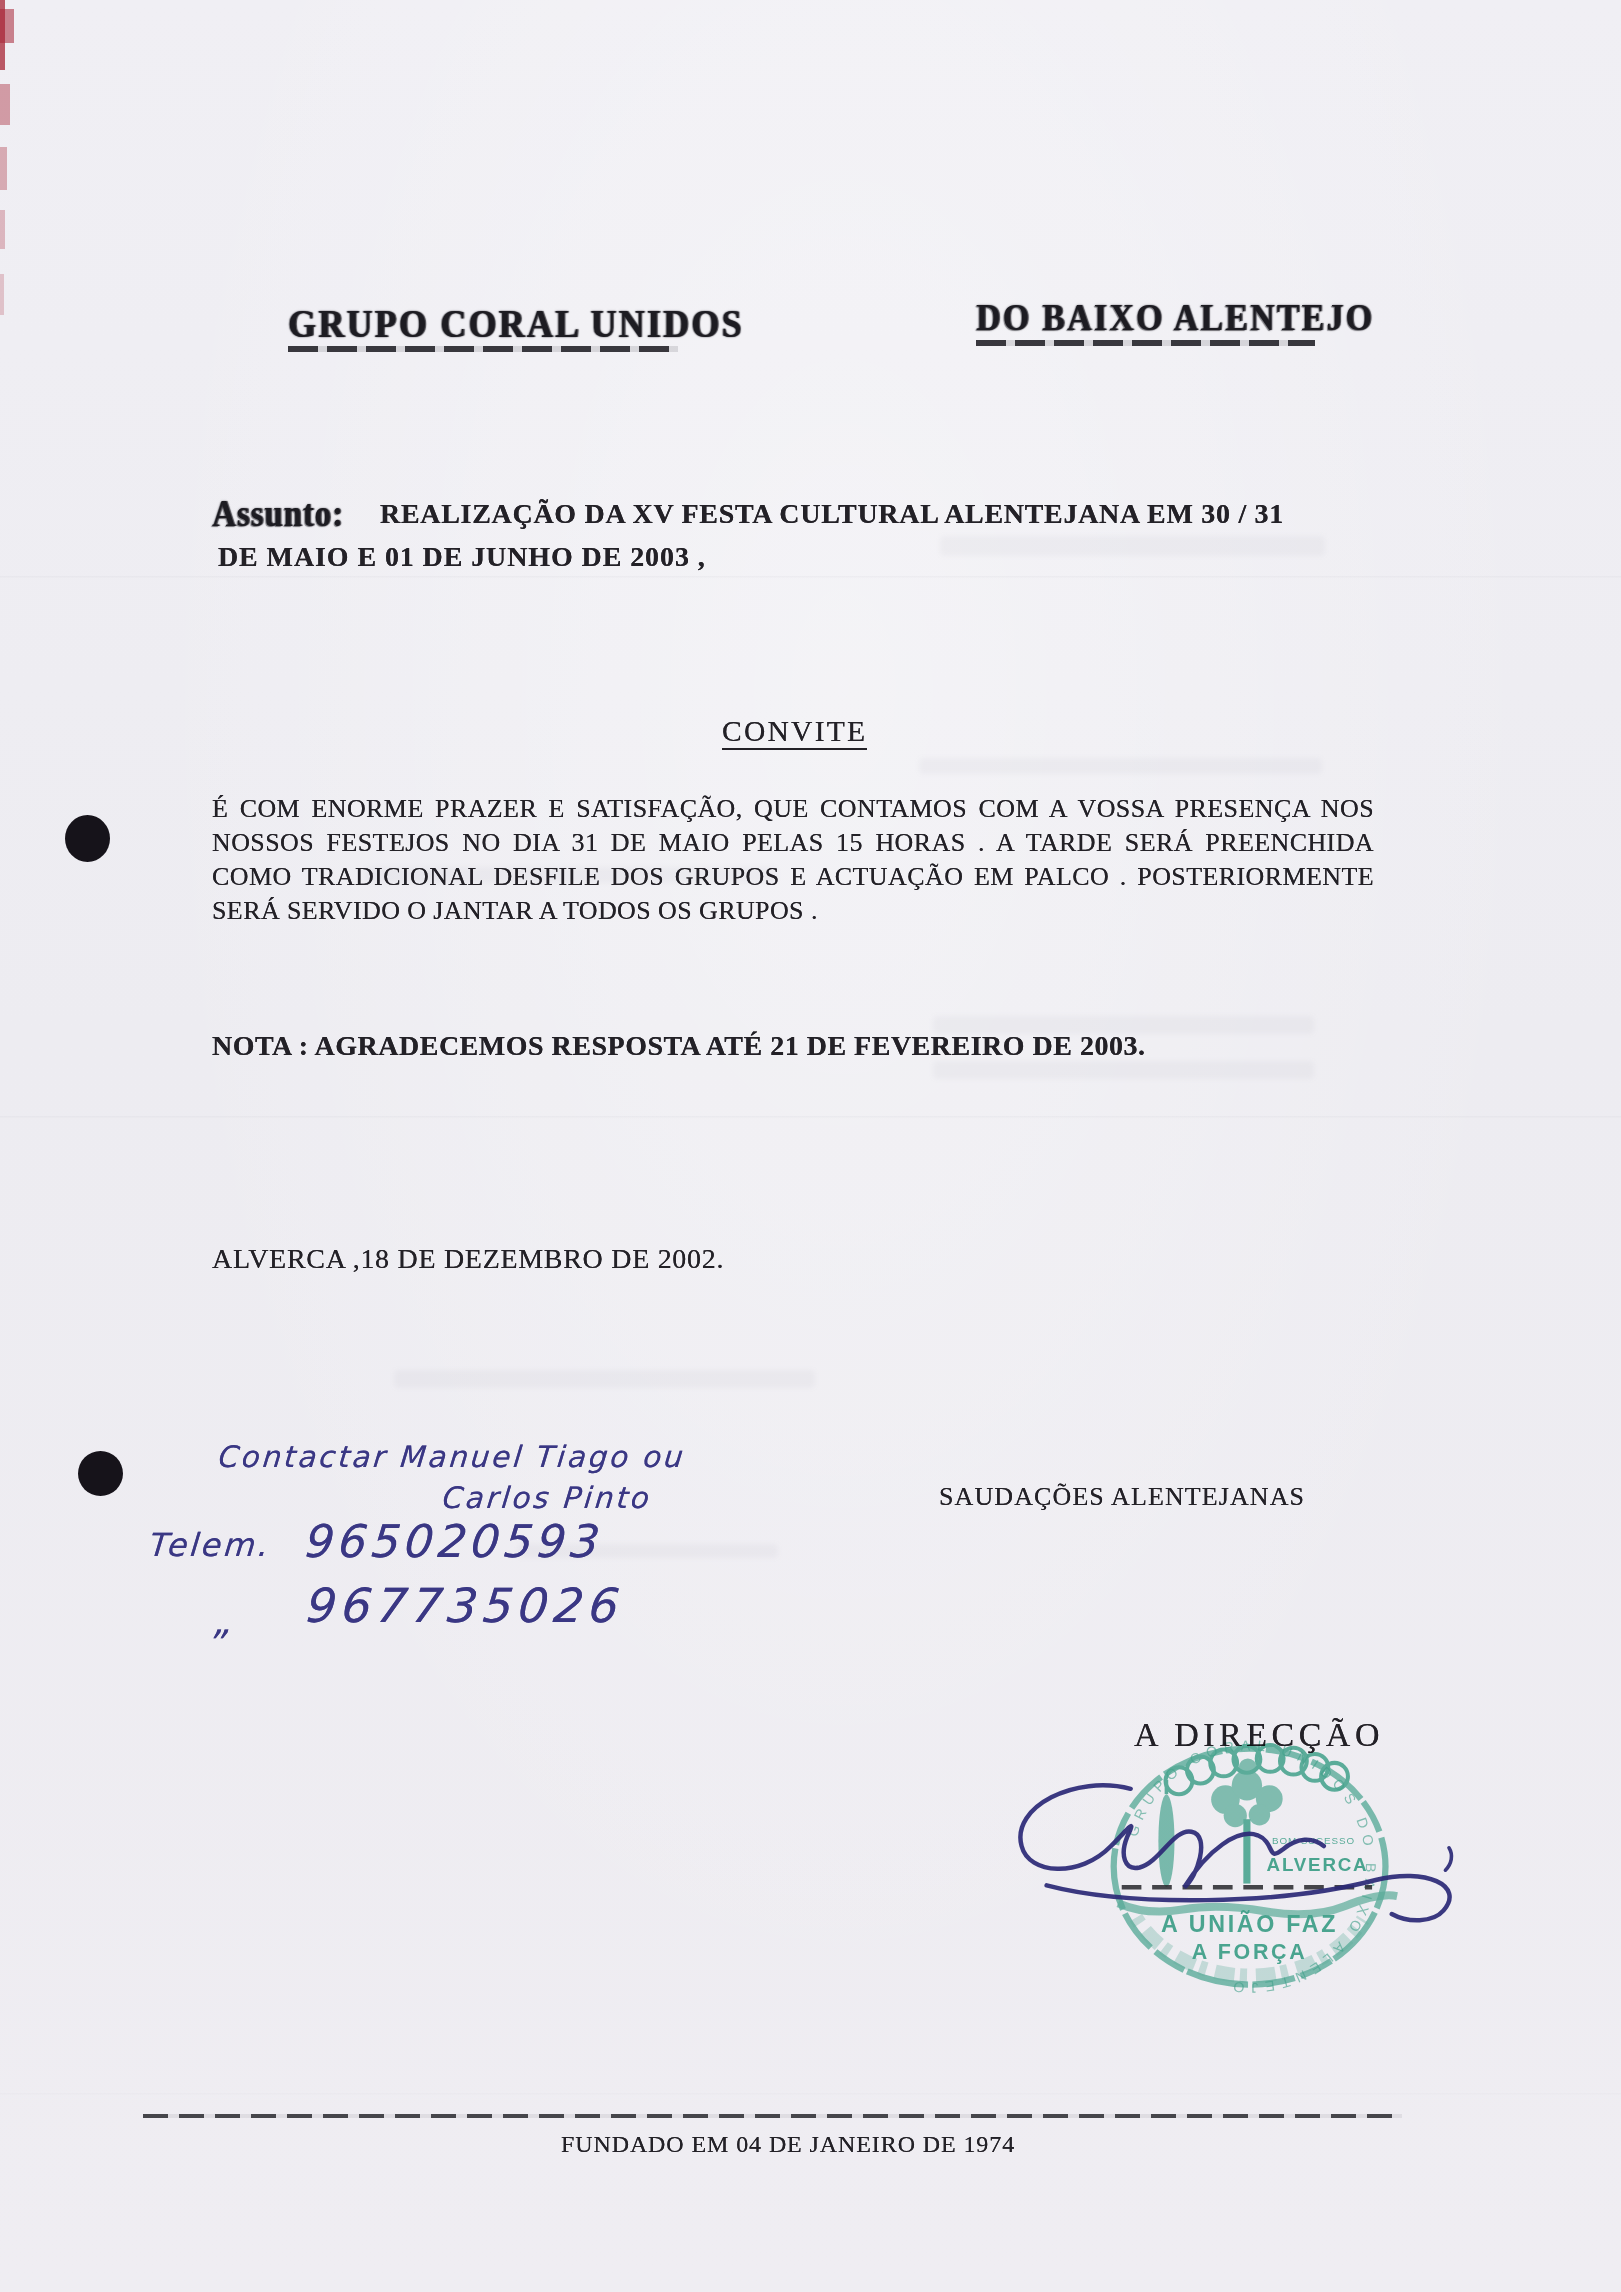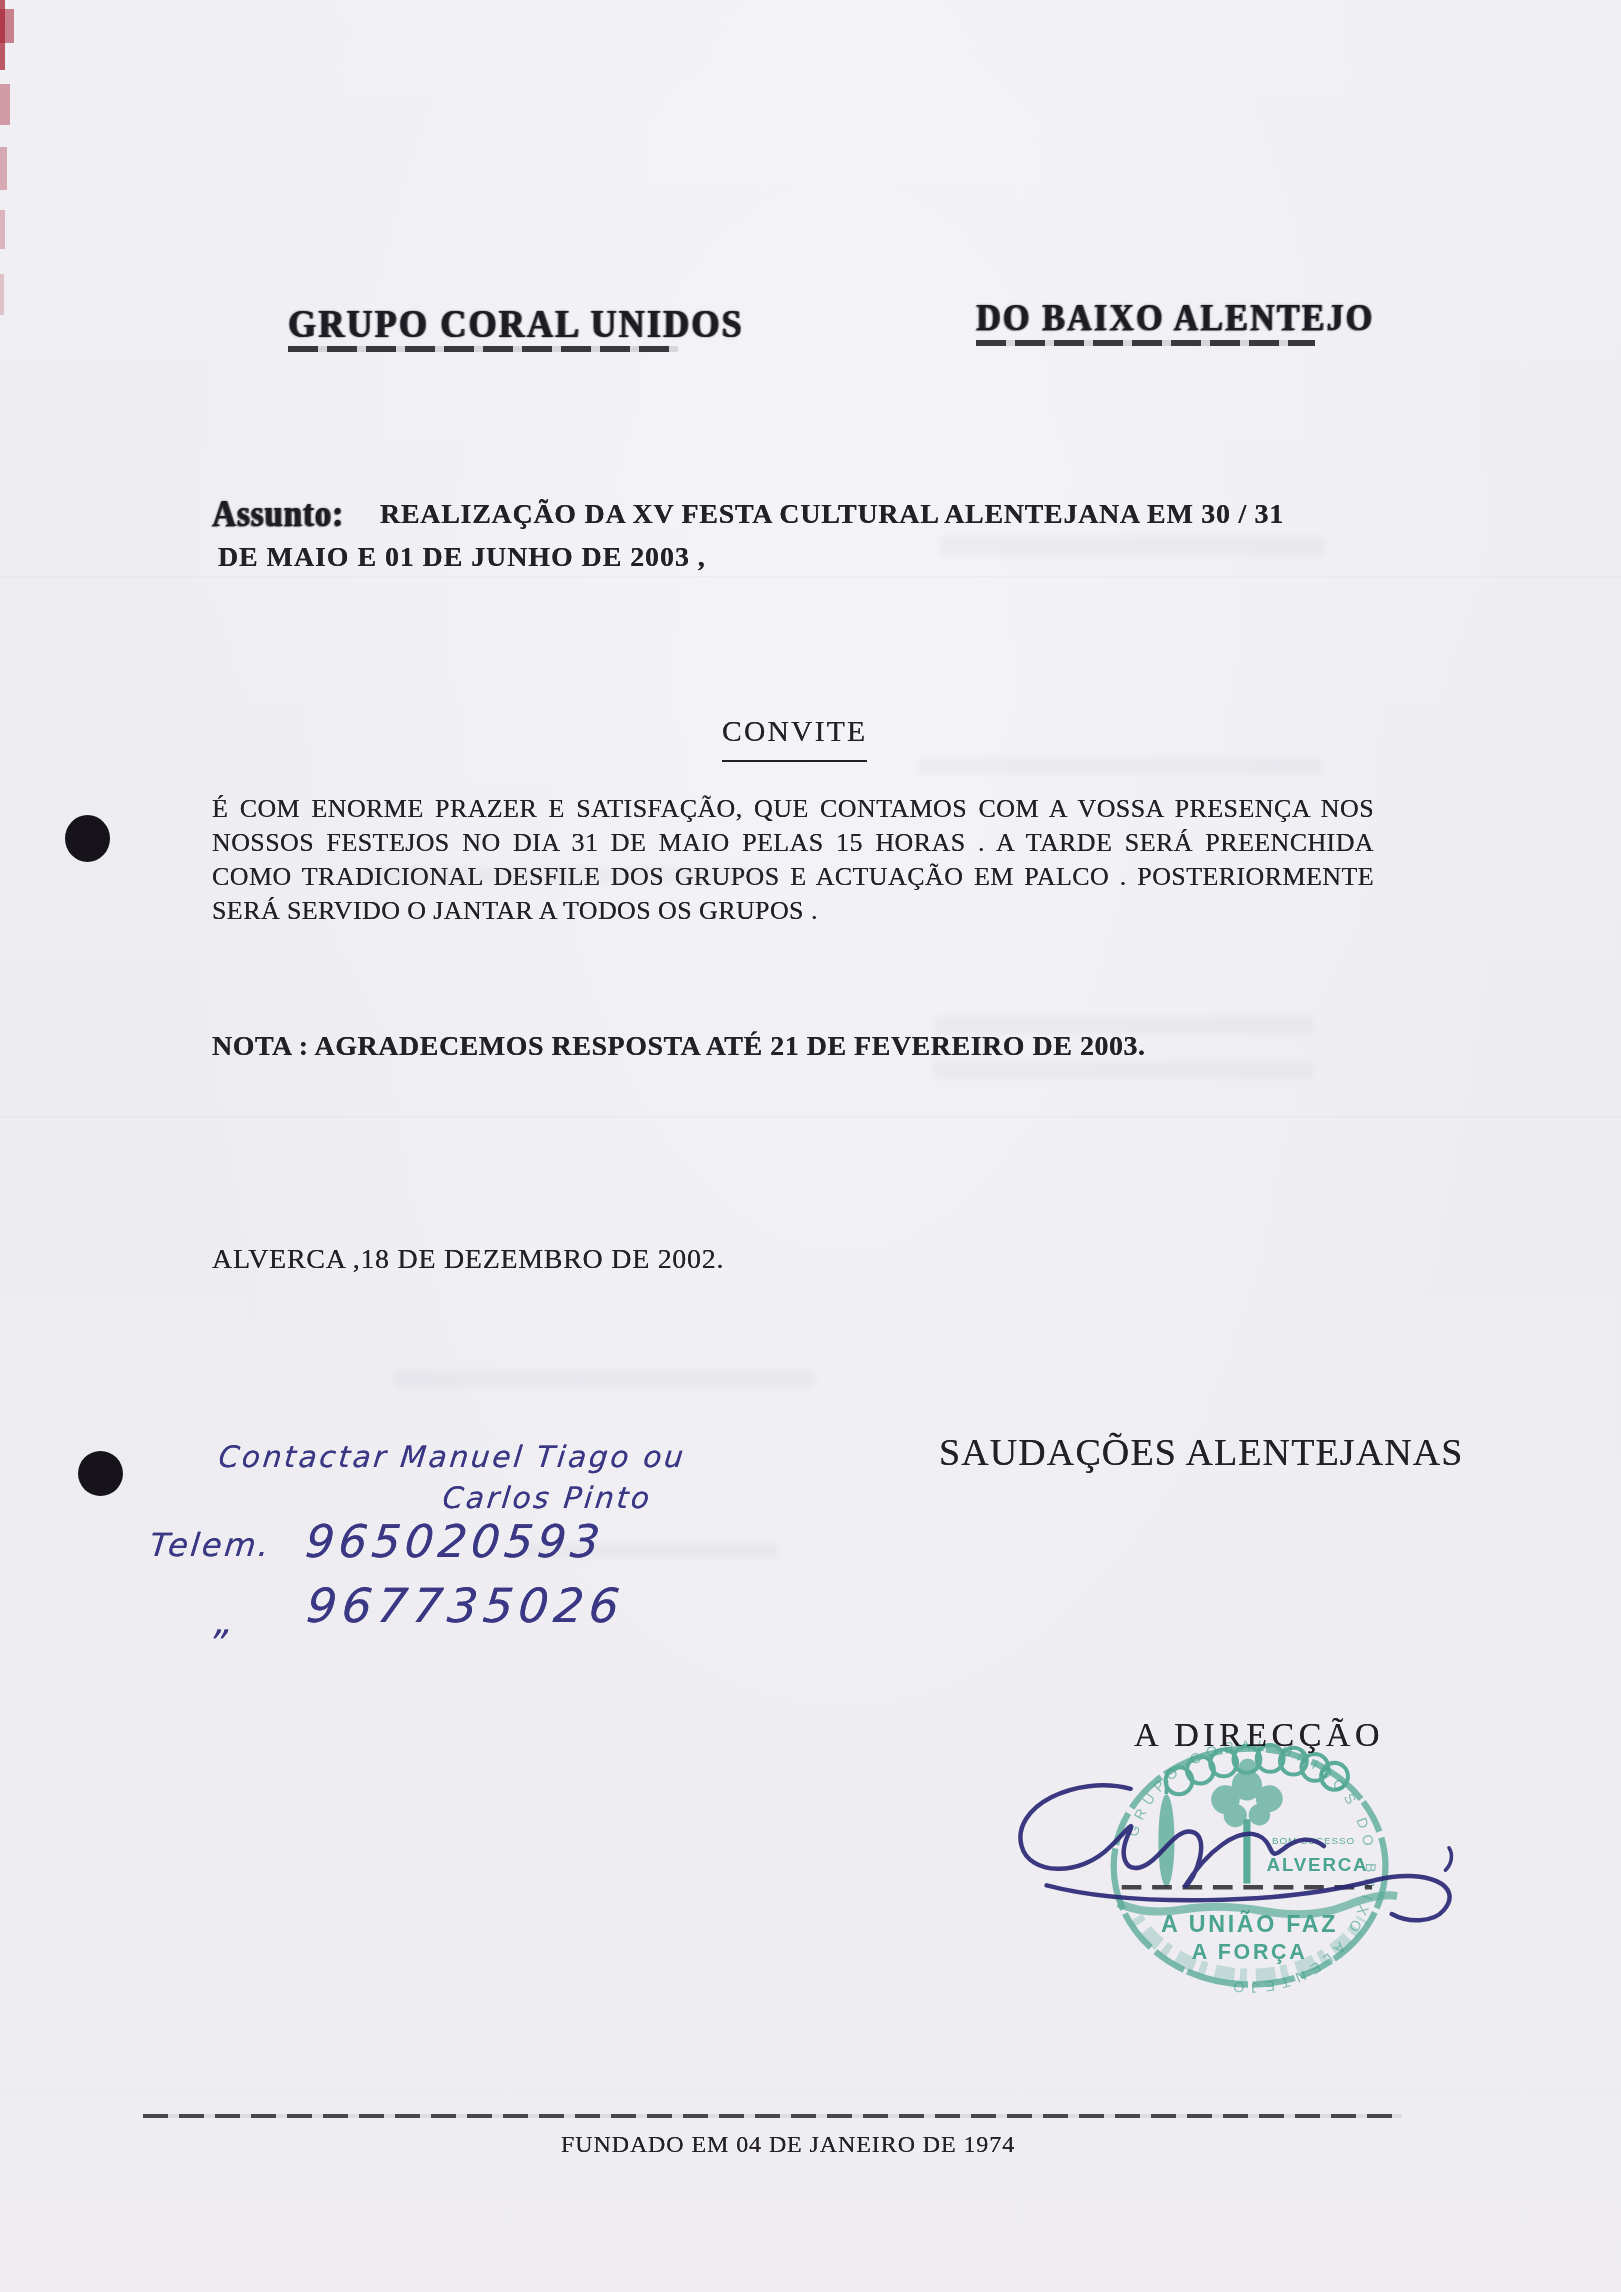--- a/index.html
+++ b/index.html
@@ -73,41 +73,41 @@
   </div>
   <div class="abs" style="left:976px;top:296px;">
     <div class="stamped" style="font-size:34px;">DO BAIXO ALENTEJO</div>
     <div class="stamp-underline" style="width:339px;margin-top:6.3px;"></div>
   </div>
 
   <div class="abs stamped" style="left:212px;top:493px;font-size:33px;letter-spacing:0.9px;">Assunto:</div>
   <div class="abs typed" style="left:380px;top:498px;font-size:28px;font-weight:bold;letter-spacing:0.7px;">REALIZAÇÃO DA XV FESTA CULTURAL ALENTEJANA EM 30 / 31</div>
   <div class="abs typed" style="left:212px;top:541px;font-size:28px;font-weight:bold;letter-spacing:0.9px;margin-left:6px;">DE MAIO E 01 DE JUNHO DE 2003 ,</div>
 
-  <div class="abs typed" style="left:722px;top:715px;font-size:29.6px;letter-spacing:2.2px;border-bottom:2.7px solid #232127;padding-bottom:12px;">CONVITE</div>
+  <div class="abs typed" style="left:722px;top:715px;font-size:29.6px;letter-spacing:2.2px;border-bottom:2.7px solid #232127;padding-bottom:0;">CONVITE</div>
 
   <div class="abs" style="left:212px;top:792px;">
     <div class="typed body-line">É COM ENORME PRAZER E SATISFAÇÃO, QUE CONTAMOS COM A VOSSA PRESENÇA NOS</div>
     <div class="typed body-line">NOSSOS FESTEJOS NO DIA 31 DE MAIO PELAS 15 HORAS . A TARDE SERÁ PREENCHIDA</div>
     <div class="typed body-line">COMO TRADICIONAL DESFILE DOS GRUPOS E ACTUAÇÃO EM PALCO . POSTERIORMENTE</div>
     <div class="typed body-line last">SERÁ SERVIDO O JANTAR A TODOS OS GRUPOS .</div>
   </div>
 
   <div class="abs typed" style="left:212px;top:1030px;font-size:28px;font-weight:bold;letter-spacing:0.5px;">NOTA : AGRADECEMOS RESPOSTA ATÉ 21 DE FEVEREIRO DE 2003.</div>
 
   <div class="abs typed" style="left:212px;top:1243px;font-size:28px;letter-spacing:0.7px;">ALVERCA ,18 DE DEZEMBRO DE 2002.</div>
 
   <div class="abs hand" style="left:217px;top:1440px;font-size:29.6px;">Contactar Manuel Tiago ou</div>
   <div class="abs hand" style="left:441px;top:1481px;font-size:29.6px;">Carlos Pinto</div>
   <div class="abs hand" style="left:148px;top:1526px;font-size:32px;">Telem.</div>
   <div class="abs hand" style="left:303px;top:1515px;font-size:45px;letter-spacing:4.5px;">965020593</div>
   <div class="abs hand" style="left:213px;top:1601px;font-size:36px;">„</div>
   <div class="abs hand" style="left:304px;top:1578px;font-size:47px;letter-spacing:5.4px;">967735026</div>
 
-  <div class="abs typed" style="left:939px;top:1430px;font-size:38px;letter-spacing:1.1px;">SAUDAÇÕES ALENTEJANAS</div>
+  <div class="abs typed" style="left:939px;top:1482px;font-size:26px;letter-spacing:1.1px;">SAUDAÇÕES ALENTEJANAS</div>
 
   <div class="abs typed" style="left:1134px;top:1716px;font-size:34px;letter-spacing:4.5px;">A DIRECÇÃO</div>
 
   <svg class="abs" viewBox="1130 1930 560 340" style="left:1012px;top:1728px;width:502px;height:304px;mix-blend-mode:multiply;" xmlns="http://www.w3.org/2000/svg">
     <defs>
       <path id="ringPath" d="M 1265 2085 a 130 130 0 1 1 260 0 a 130 130 0 1 1 -260 0"></path>
     </defs>
 
     <g stroke="#46ad92" fill="none" opacity="0.85">
       <ellipse cx="1395" cy="2085" rx="152" ry="132" stroke-width="7" stroke-dasharray="48 5 70 4 38 7" opacity=".8"></ellipse>

